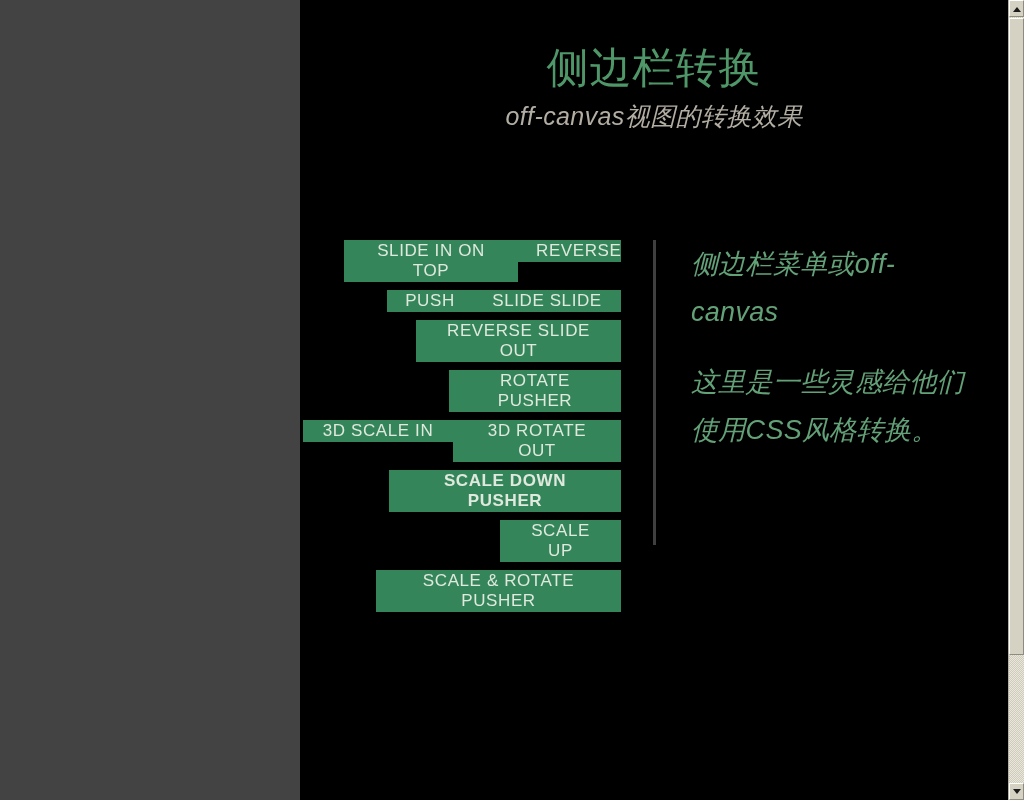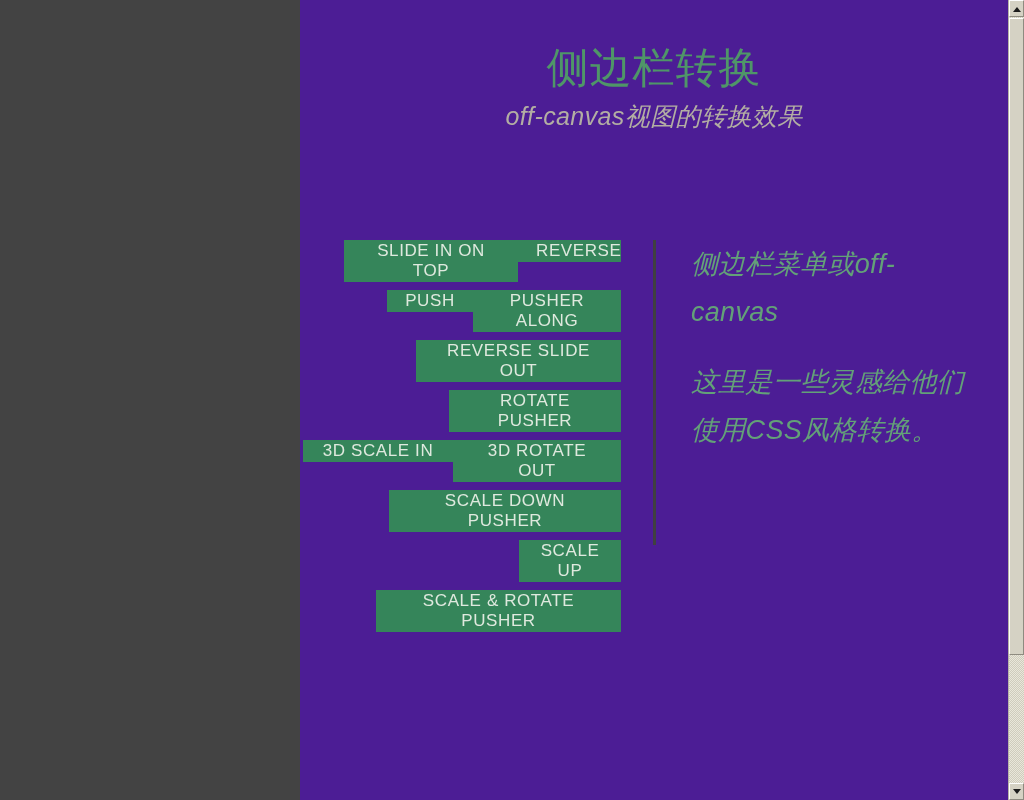--- a/index.html
+++ b/index.html
@@ -27,21 +27,21 @@
     height: 800px;
     background: #434343;
   }
 
   
   .content-pusher {
     position: absolute;
     left: 300px; top: 0;
     width: 708px;
     height: 800px;
-    background: #4c1d95;
+    background: #000000;
     overflow: hidden;
   }
 
   .page-header {
     padding-top: 44px;
     text-align: center;
   }
   .page-title {
     margin: 0;
     font-size: 42px;
@@ -95,22 +95,22 @@
 
   
   .tb-w1 { width: 174px; }
   .tb-w2 { width: 103px; }
   .tb-w3 { width: 86px; }
   .tb-w4 { width: 148px; }
   .tb-w5 { width: 205px; }
   .tb-w6 { width: 172px; }
   .tb-w7 { width: 150px; }
   .tb-w8 { width: 168px; }
-  .tb-w9 { width: 232px; }
-  .tb-w10 { width: 102px; }
+  .tb-w9 { width: 232px; font-weight: bold; }
+  .tb-w10 { width: 121px; }
   .tb-w11 { width: 245px; }
 
   
   .info-column {
     position: absolute;
     left: 353px; top: 0;
     width: 320px;
     padding-left: 35px;
     border-left: 3px solid #404040;
     min-height: 305px;
@@ -190,21 +190,21 @@
       <h1 class="page-title">侧边栏转换</h1>
       <h2 class="page-subtitle">off-canvas视图的转换效果</h2>
     </div>
 
     <div class="body-cols">
 
       <div class="buttons-column">
         <button class="transition-button tb-w1">SLIDE IN ON TOP</button>
         <button class="transition-button tb-w2">REVERSE</button>
         <button class="transition-button tb-w3">PUSH</button>
-        <button class="transition-button tb-w4">PUSHER ALONG</button>
+        <button class="transition-button tb-w4">SLIDE SLIDE</button>
         <button class="transition-button tb-w5">REVERSE SLIDE OUT</button>
         <button class="transition-button tb-w6">ROTATE PUSHER</button>
         <button class="transition-button tb-w7">3D SCALE IN</button>
         <button class="transition-button tb-w8">3D ROTATE OUT</button>
         <button class="transition-button tb-w9">SCALE DOWN PUSHER</button>
         <button class="transition-button tb-w10">SCALE UP</button>
         <button class="transition-button tb-w11">SCALE &amp; ROTATE PUSHER</button>
       </div>
 
       <div class="info-column">

